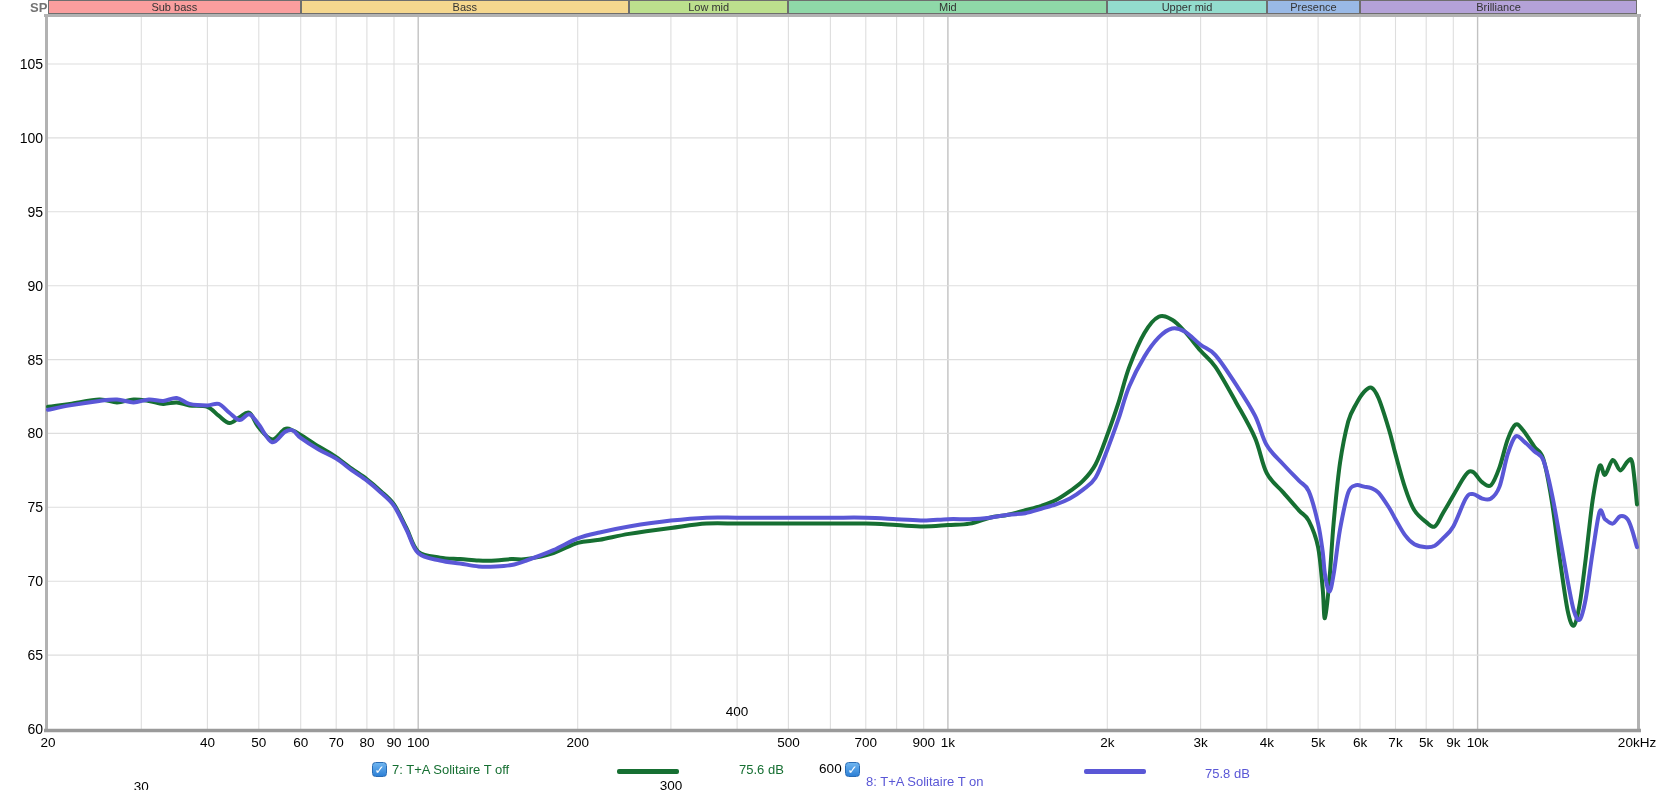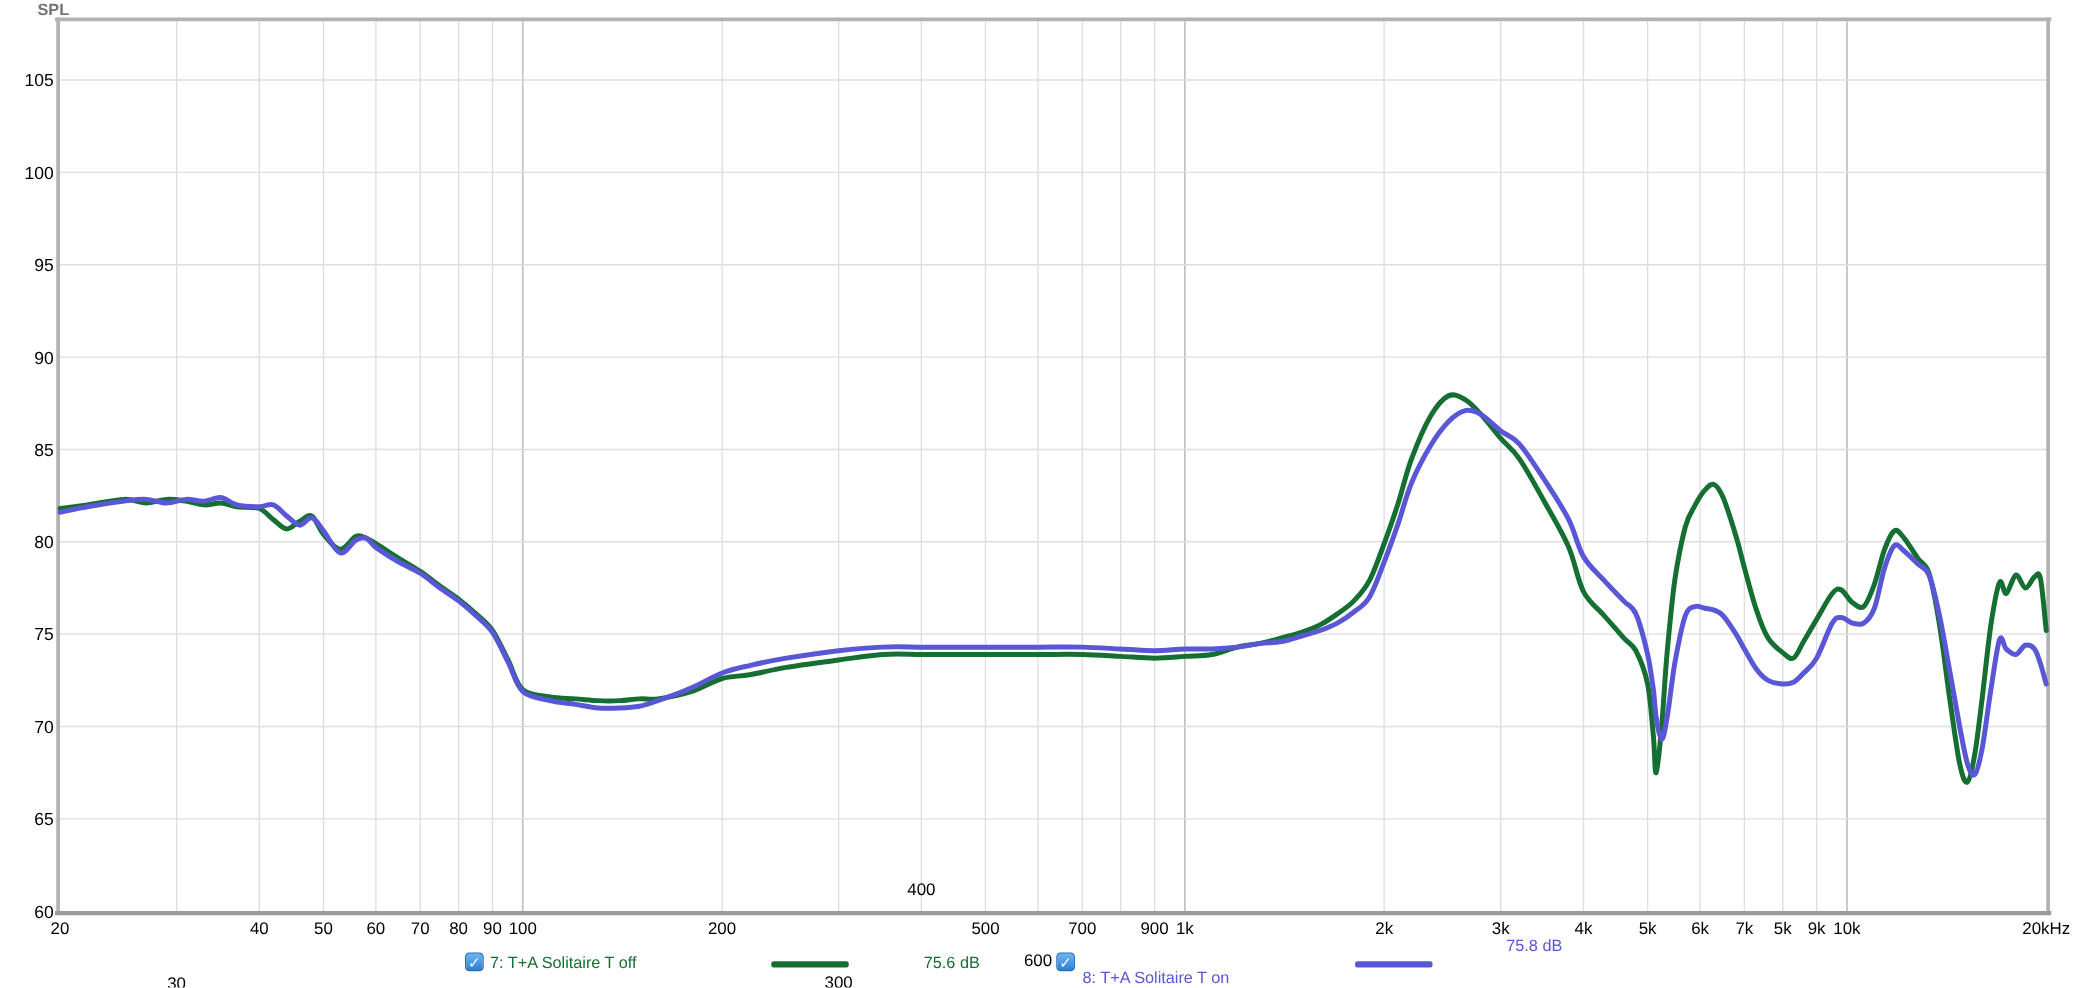--- a/index.html
+++ b/index.html
@@ -18,20 +18,29 @@
              color:#fff;font-size:12px;line-height:15px;text-align:center;box-sizing:border-box;cursor:pointer;}
   .legend-label{position:absolute;font-size:13px;white-space:nowrap;}
   .legend-swatch{position:absolute;width:62px;height:4.5px;border-radius:2px;}
   .legend-value{position:absolute;font-size:13px;white-space:nowrap;}
 </style>
 </head>
 <body>
 
 <div id="stage">
   <div id="spl-title">SPL</div>
+  <div id="bands">
+      <div class="band" style="left: 48px; width: 250.715px; background: rgb(250, 158, 158); border-color: rgb(110, 110, 110);">Sub bass</div>
+      <div class="band" style="left: 300.715px; width: 326.281px; background: rgb(245, 215, 142); border-color: rgb(110, 110, 110);">Bass</div>
+      <div class="band" style="left: 628.997px; width: 157.446px; background: rgb(188, 224, 141); border-color: rgb(110, 110, 110);">Low mid</div>
+      <div class="band" style="left: 788.442px; width: 316.891px; background: rgb(143, 216, 168); border-color: rgb(110, 110, 110);">Mid</div>
+      <div class="band" style="left: 1107.33px; width: 157.446px; background: rgb(147, 220, 205); border-color: rgb(110, 110, 110);">Upper mid</div>
+      <div class="band" style="left: 1266.78px; width: 91.2697px; background: rgb(153, 185, 230); border-color: rgb(110, 110, 110);">Presence</div>
+      <div class="band" style="left: 1360.05px; width: 274.951px; background: rgb(180, 162, 216); border-color: rgb(110, 110, 110);">Brilliance</div>
+    </div>
   <svg id="plot-svg" width="1665" height="790">
       <line x1="141.3" y1="17" x2="141.3" y2="729" stroke="#dedede" stroke-width="1.1"></line>
       <line x1="207.4" y1="17" x2="207.4" y2="729" stroke="#dedede" stroke-width="1.1"></line>
       <line x1="258.8" y1="17" x2="258.8" y2="729" stroke="#dedede" stroke-width="1.1"></line>
       <line x1="300.7" y1="17" x2="300.7" y2="729" stroke="#dedede" stroke-width="1.1"></line>
       <line x1="336.2" y1="17" x2="336.2" y2="729" stroke="#dedede" stroke-width="1.1"></line>
       <line x1="366.9" y1="17" x2="366.9" y2="729" stroke="#dedede" stroke-width="1.1"></line>
       <line x1="394" y1="17" x2="394" y2="729" stroke="#dedede" stroke-width="1.1"></line>
       <line x1="418.2" y1="17" x2="418.2" y2="729" stroke="#c2c2c2" stroke-width="1.4"></line>
       <line x1="577.7" y1="17" x2="577.7" y2="729" stroke="#dedede" stroke-width="1.1"></line>
@@ -110,15 +119,15 @@
       <div class="xtick" style="left: 1637px; top: 735px;">20kHz</div>
     </div>
   <div id="legend">
       <div class="legend-cb" style="left: 372px; top: 762px;">✓</div>
       <div class="legend-label" style="left: 392px; top: 762px; color: rgb(22, 111, 50);">7: T+A Solitaire T off</div>
       <div class="legend-swatch" style="left: 617px; top: 769px; background: rgb(22, 111, 50);"></div>
       <div class="legend-value" style="left: 739px; top: 762px; color: rgb(22, 111, 50);">75.6 dB</div>
       <div class="legend-cb" style="left: 845px; top: 762px;">✓</div>
       <div class="legend-label" style="left: 866px; top: 774px; color: rgb(90, 87, 214); text-align: right;">8: T+A Solitaire T on</div>
       <div class="legend-swatch" style="left: 1084px; top: 769px; background: rgb(90, 87, 214);"></div>
-      <div class="legend-value" style="left: 1205px; top: 749px; color: rgb(90, 87, 214);">75.8 dB</div>
+      <div class="legend-value" style="left: 1205px; top: 766px; color: rgb(90, 87, 214);">75.8 dB</div>
     </div>
 </div>
 
 </body></html>

